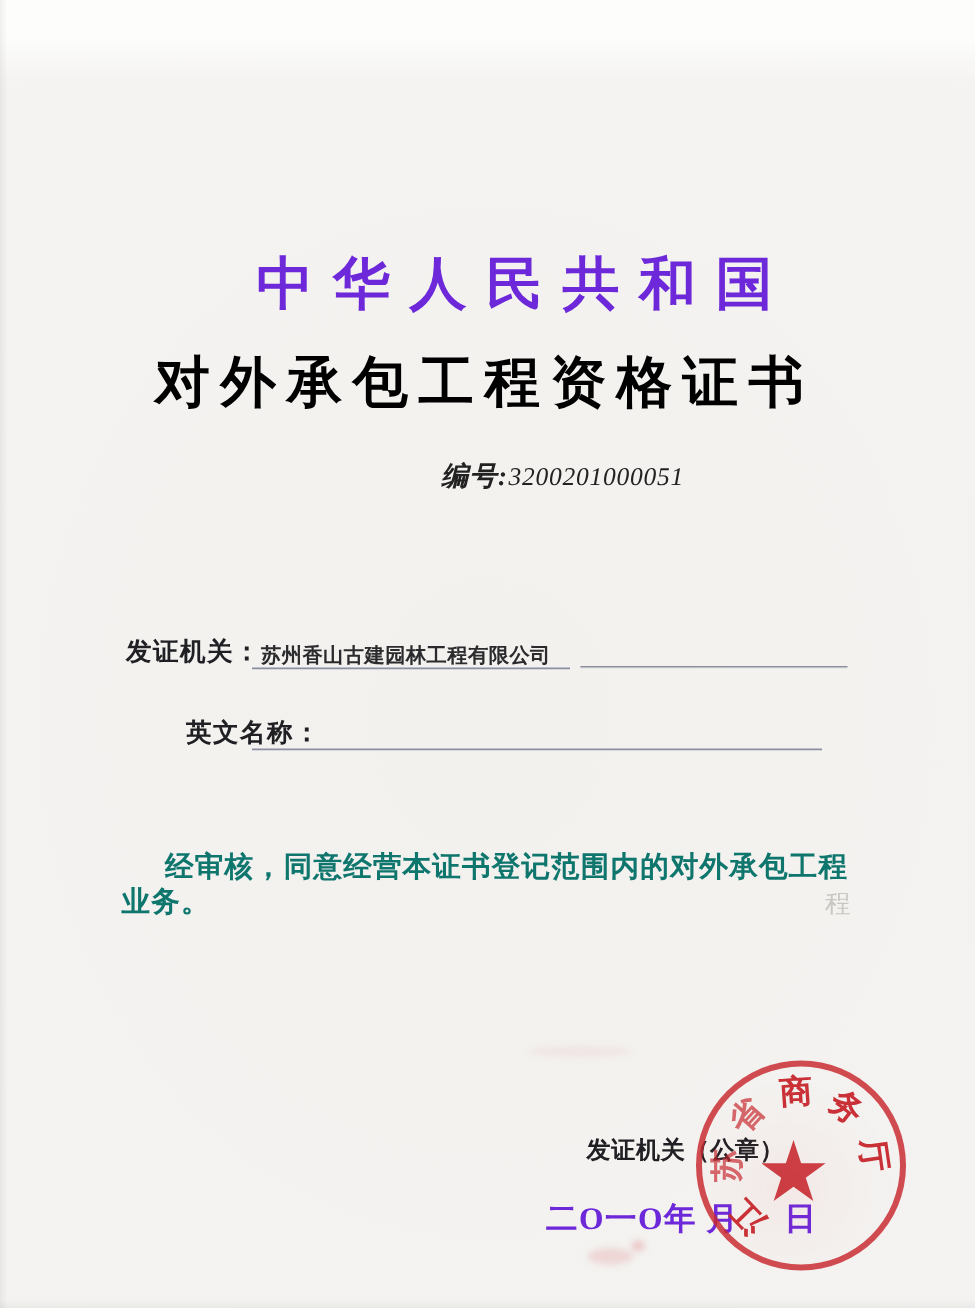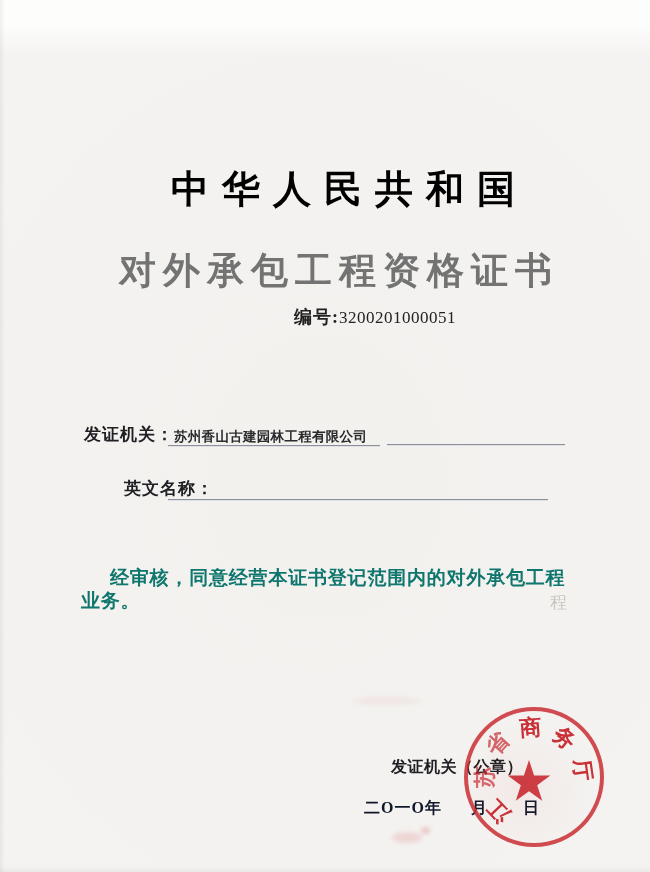--- a/index.html
+++ b/index.html
@@ -12,25 +12,25 @@
   }
   .page{position:absolute;inset:0;}
   .top-light{position:absolute;left:0;top:0;right:0;height:56px;
     background:linear-gradient(#fdfdfc 0%, #fdfdfc 45%, rgba(253,253,252,0) 100%);}
   .edge-left{position:absolute;left:0;top:0;bottom:0;width:5px;
     background:linear-gradient(to right, rgba(60,60,60,.07), rgba(60,60,60,0));}
   .edge-bottom{position:absolute;left:0;right:0;bottom:0;height:6px;
     background:linear-gradient(to top, rgba(60,60,60,.05), rgba(60,60,60,0));}
 
   .t1{position:absolute;left:171px;top:164px;margin:0;white-space:nowrap;
-    font-size:38px;font-weight:700;letter-spacing:13px;color:#000000;}
-  .t2{position:absolute;left:103px;top:230px;margin:16px;white-space:nowrap;
-    font-size:37px;font-weight:700;letter-spacing:7px;color:#737373;}
+    font-size:38px;font-weight:700;letter-spacing:13px;color:#6d28d9;}
+  .t2{position:absolute;left:103px;top:230px;margin:0;white-space:nowrap;
+    font-size:37px;font-weight:700;letter-spacing:7px;color:#000000;}
 
-  .number{position:absolute;left:294px;top:305px;white-space:nowrap;font-size:17px;color:#222;}
+  .number{position:absolute;left:294px;top:305px;white-space:nowrap;font-size:17px;color:#222;font-style:italic;}
   .number .nlabel{font-size:18px;font-weight:600;letter-spacing:1px;}
   .number .nvalue{font-size:17px;letter-spacing:.5px;}
 
   .flabel{font-size:17px;font-weight:600;letter-spacing:1px;color:#202024;white-space:nowrap;}
   .row1-label{position:absolute;left:84px;top:423px;}
   .row2-label{position:absolute;left:84px;top:477px;margin-left:40px;}
   .fvalue-cn{position:absolute;left:174px;top:428px;white-space:nowrap;
     font-family:Liberation Sans, sans-serif;
     font-size:13.5px;font-weight:700;letter-spacing:.3px;color:#2b2b2e;}
   .fvalue-en{position:absolute;left:172px;top:482px;white-space:nowrap;
@@ -46,21 +46,21 @@
   .bodyline{position:absolute;white-space:nowrap;font-size:19px;font-weight:600;
     letter-spacing:.8px;color:#0f766e;}
   .bl1{left:110px;top:565px;}
   .bl2{left:81px;top:588px;}
 
   .ghost{position:absolute;left:550px;top:591px;font-size:17px;color:rgba(160,155,145,.5);
     font-family:"Liberation Sans","DejaVu Sans",sans-serif;}
 
   .issuer{position:absolute;left:391px;top:757px;white-space:nowrap;
     font-size:16px;font-weight:600;letter-spacing:.5px;color:#202024;}
-  .dpart{position:absolute;top:798px;font-size:16px;font-weight:600;color:#0f172a;white-space:nowrap;}
+  .dpart{position:absolute;top:798px;font-size:21px;font-weight:600;color:#6d28d9;white-space:nowrap;}
   .d-year{left:364px;letter-spacing:1px;}
   .d-month{left:471px;}
   .d-day{left:523px;}
 
   .seal{position:absolute;left:464px;top:707px;width:132px;height:132px;
     border:4px solid rgba(201,42,48,.88);border-radius:50%;
     background:radial-gradient(circle at 42% 62%, rgba(225,70,75,.06), rgba(225,70,75,0) 70%);
     opacity:.95;}
   .seal-star{position:absolute;left:37px;top:46px;}
   .seal-char{position:absolute;left:50%;top:50%;width:26px;height:26px;margin:-13px;

